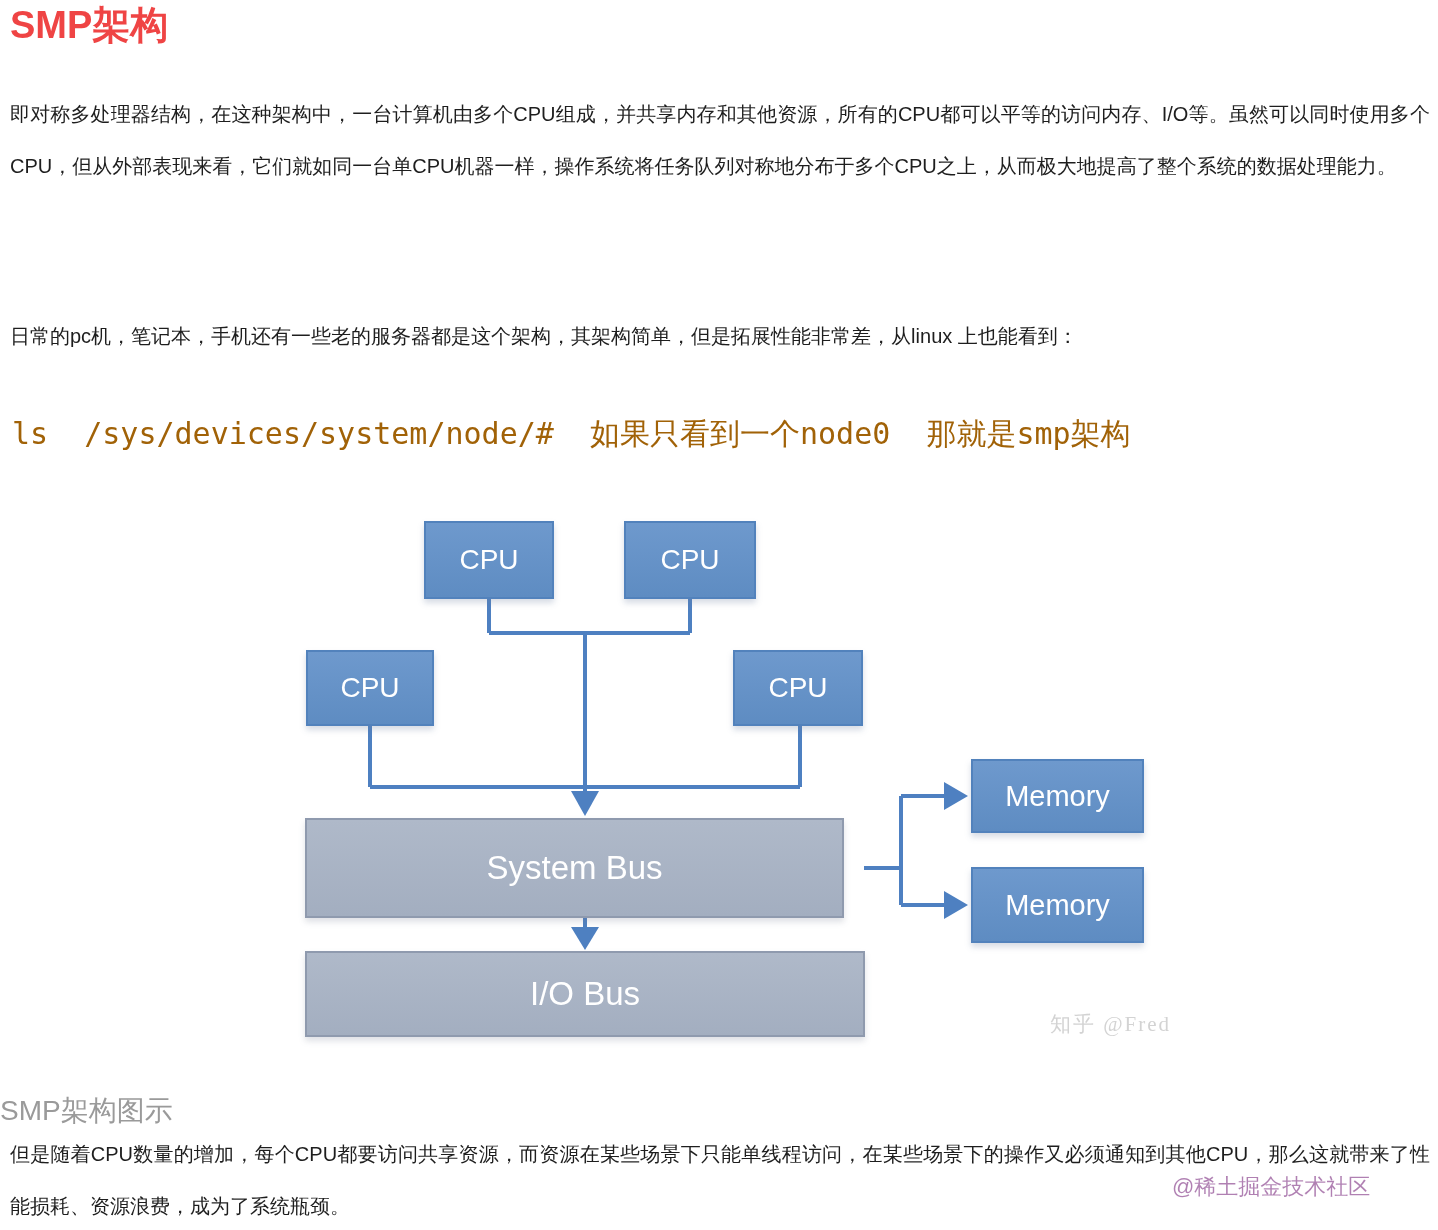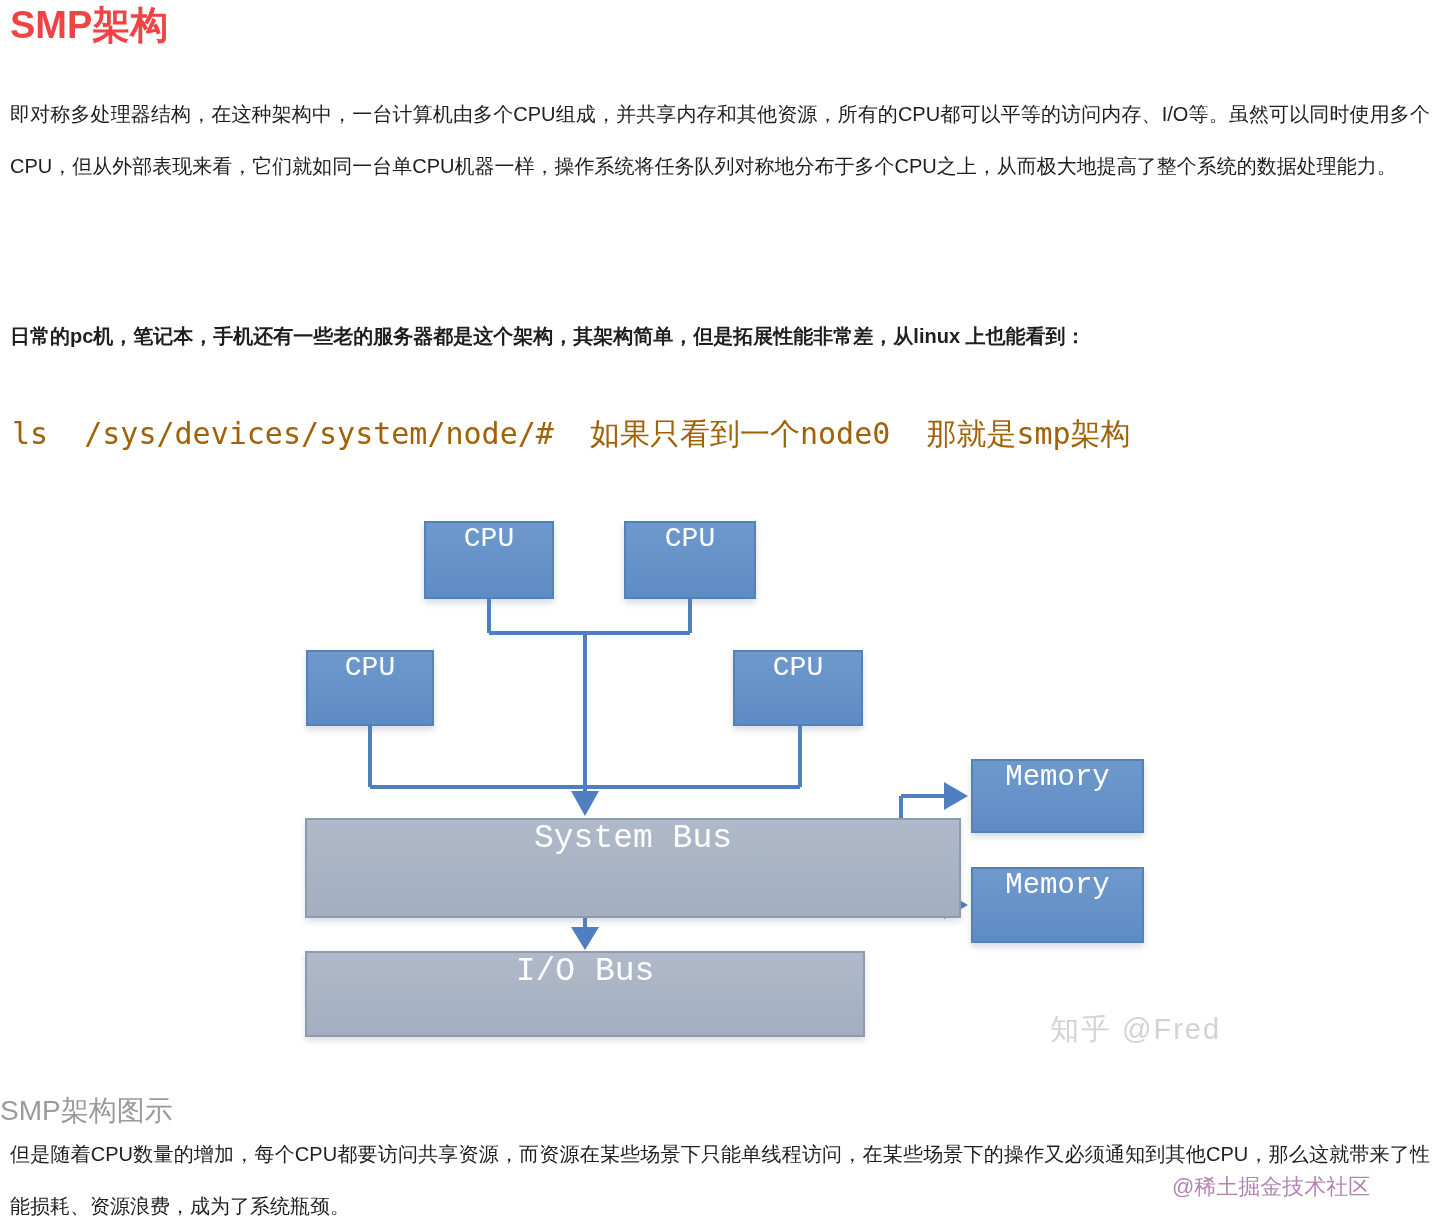--- a/index.html
+++ b/index.html
@@ -27,21 +27,21 @@
     position: absolute;
     left: 10px;
     width: 1420px;
     margin: 0;
     font-size: 20px;
     line-height: 52px;
     text-align: justify;
     color: #1e1e1e;
   }
   .para-intro    { top: 88px;  }
-  .para-examples { top: 310px; font-weight: bold; }
+  .para-examples { top: 310px; }
   .para-drawback { top: 1128px; }
 
   .code-line {
     position: absolute;
     left: 12px;
     top: 409px;
     font-family: "DejaVu Sans Mono", monospace;
     font-size: 30px;
     line-height: 50px;
     color: #a16207;
@@ -53,54 +53,55 @@
     position: absolute;
     left: 0; top: 500px;
     width: 1438px; height: 560px;
     margin: 0;
   }
   .wires { position: absolute; left: 0; top: 0; }
 
   .dbox {
     position: absolute;
     display: flex;
+    align-items: center;
     justify-content: center;
     box-sizing: border-box;
     color: #ffffff;
-    font-family: Liberation Mono, monospace;
   }
   .node-blue {
     background: linear-gradient(180deg, #6e99cd 0%, #5e8cc2 100%);
     border: 2px solid #5282bc;
     box-shadow: 0 4px 6px rgba(110, 130, 160, 0.28);
     font-size: 28px;
   }
   .bus-grey {
     background: linear-gradient(180deg, #afb9c9 0%, #a3aec0 100%);
     border: 2px solid #8f9aae;
     box-shadow: 0 4px 6px rgba(110, 120, 140, 0.22);
     font-size: 33px;
   }
 
   .cpu-1 { left: 424px; top: 21px;  width: 130px; height: 78px; }
   .cpu-2 { left: 624px; top: 21px;  width: 132px; height: 78px; }
   .cpu-3 { left: 306px; top: 150px; width: 128px; height: 76px; }
   .cpu-4 { left: 733px; top: 150px; width: 130px; height: 76px; }
-  .system-bus { left: 305px; top: 318px; width: 656px; height: 100px; }
+  .system-bus { left: 305px; top: 318px; width: 539px; height: 100px; }
   .io-bus     { left: 305px; top: 451px; width: 560px; height: 86px;  }
   .memory-1 { left: 971px; top: 259px; width: 173px; height: 74px; font-size: 29px; }
   .memory-2 { left: 971px; top: 367px; width: 173px; height: 76px; font-size: 29px; }
 
   .wm-zhihu {
     position: absolute;
     left: 1050px; top: 510px;
-    font-size: 29px;
+    font-size: 21px;
     color: #d3d3d3;
     letter-spacing: 2px;
     white-space: nowrap;
+    font-family: Liberation Serif, serif;
   }
 
   .diagram-caption {
     position: absolute;
     left: 0; top: 1092px;
     width: 1438px;
     text-align: left;
     font-size: 28px;
     color: #9a9a9a;
   }

